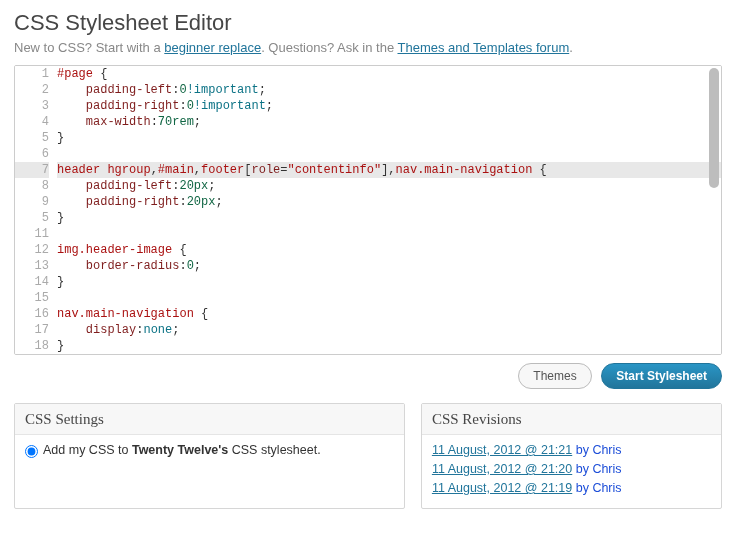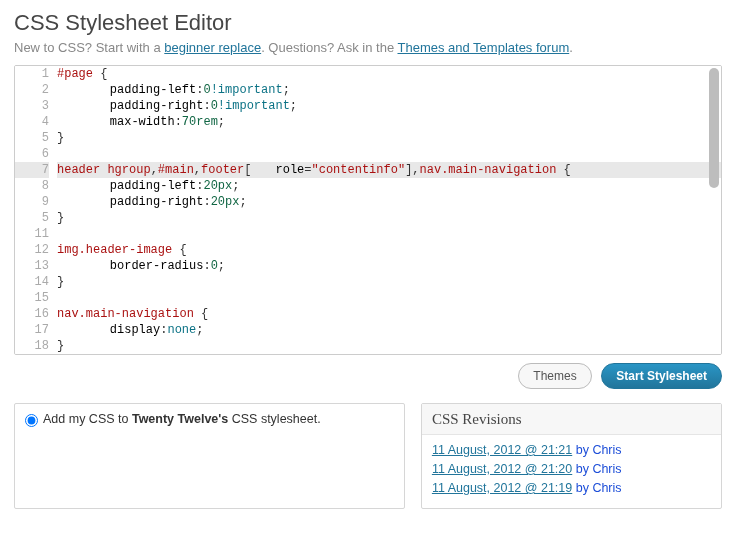--- a/index.html
+++ b/index.html
@@ -48,21 +48,21 @@
     user-select: none;
     width: 42px;
     flex-shrink: 0;
     font-family: Menlo, Consolas, "Courier New", monospace;
   }
   .code { flex: 1; white-space: pre; }
   .code .ln { height: 16px; }
   .gutter .ln { height: 16px; }
   .hl-line { background: #e8e8e8; }
   .tok-sel { color: #aa1111; }
-  .tok-prop { color: #000000; margin-left: 24px; }
+  .tok-prop { color: #7f1d1d; }
   .tok-num  { color: #116644; }
   .tok-str  { color: #aa1111; }
   .tok-key  { color: #0b7285; }
   .scrollbar {
     position: absolute;
     right: 2px;
     top: 2px;
     width: 10px;
     height: 120px;
     background: #bdbdbd;
@@ -159,20 +159,21 @@
   <div class="scrollbar"></div>
 </div>
 
 <div class="btn-row">
   <button class="btn btn-secondary">Themes</button>
   <button class="btn btn-primary">Start Stylesheet</button>
 </div>
 
 <div class="panels">
   <div class="panel left">
+    <h3>CSS Settings</h3>
     <div class="panel-body">
       <label>
         <input type="radio" name="cssmode" checked="" style="">
         <span><span>Add my CSS to </span><b>Twenty Twelve's</b><span> CSS stylesheet.</span></span>
       </label>
     </div>
   </div>
   <div class="panel">
     <h3>CSS Revisions</h3>
     <div class="panel-body">

